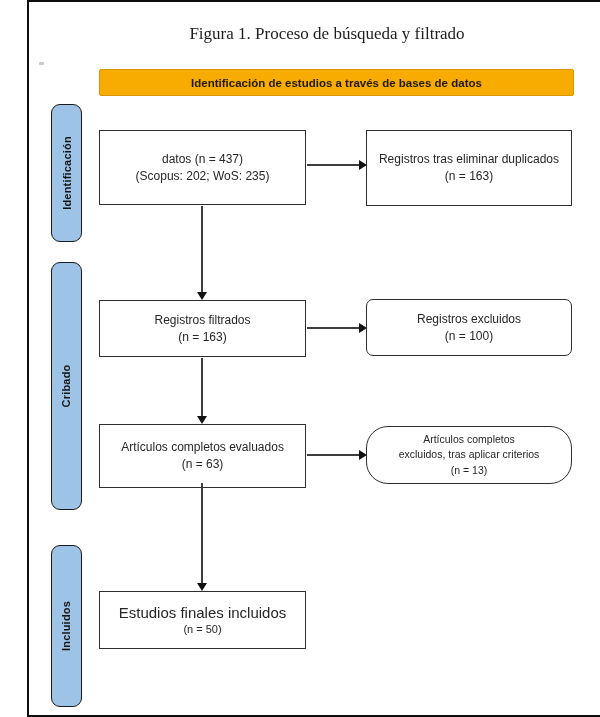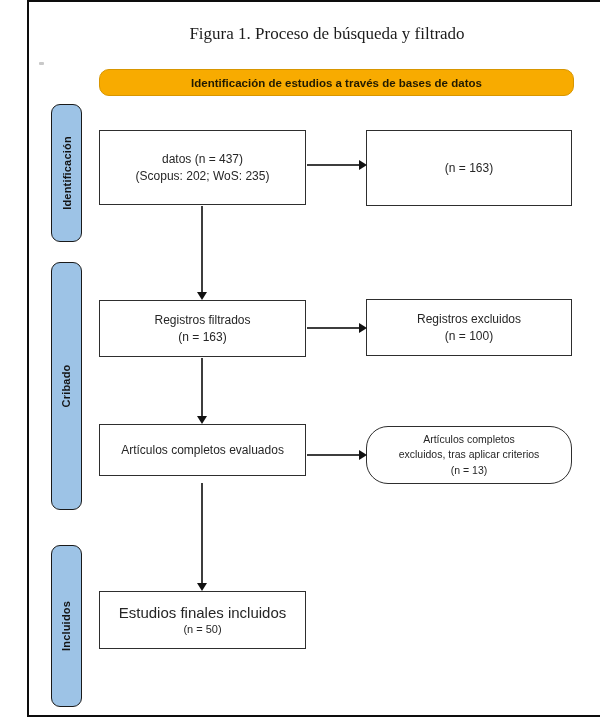--- a/index.html
+++ b/index.html
@@ -21,21 +21,21 @@
   }
   .artifact{
     position:absolute;left:10px;top:60px;width:5px;height:3px;
     background:#c9c9c9;border-radius:1px;
   }
   .banner{
     position:absolute;left:70px;top:67px;width:475px;height:27px;
     box-sizing:border-box;
     background:var(--banner_bg,#F8AB00);
     border:1px solid var(--banner_border,#D89600);
-    border-radius:10px;
+    border-radius:2px;
     display:flex;align-items:center;justify-content:center;
     font-size:11.5px;font-weight:bold;color:#201a00;
   }
   .tab{
     position:absolute;left:22px;width:31px;
     box-sizing:border-box;
     background:var(--stage_bg,#9DC3E6);
     border:1.6px solid var(--stage_border,#1a1a1a);
     border-radius:9px;
     display:flex;align-items:center;justify-content:center;
@@ -92,34 +92,36 @@
   </div>
   <div class="tab" style="top:543px;height:162px;">
     <span>Incluidos</span>
   </div>
 
   <div class="box" style="left:70px;top:128px;width:207px;height:75px;">
     <div>datos (n = 437)</div>
     <div>(Scopus: 202; WoS: 235)</div>
   </div>
   <div class="box" style="left:337px;top:128px;width:206px;height:76px;">
+    <div>Registros tras eliminar duplicados</div>
     <div>(n = 163)</div>
   </div>
 
   <div class="box" style="left:70px;top:298px;width:207px;height:57px;justify-content:center;">
     <div>Registros filtrados</div>
     <div>(n = 163)</div>
   </div>
-  <div class="box" style="left:337px;top:297px;width:206px;height:57px;">
+  <div class="box" style="left:337px;top:297px;width:206px;height:57px;border-radius:7px;">
     <div>Registros excluidos</div>
     <div>(n = 100)</div>
   </div>
 
-  <div class="box" style="left:70px;top:422px;width:207px;height:52px;">
+  <div class="box" style="left:70px;top:422px;width:207px;height:64px;">
     <div>Artículos completos evaluados</div>
+    <div>(n = 63)</div>
   </div>
   <div class="box small" style="left:337px;top:424px;width:206px;height:58px;border-radius:22px;">
     <div>Artículos completos</div>
     <div>excluidos, tras aplicar criterios</div>
     <div>(n = 13)</div>
   </div>
 
   <div class="box" style="left:70px;top:589px;width:207px;height:58px;">
     <div class="big">Estudios finales incluidos</div>
     <div class="sub">(n = 50)</div>

